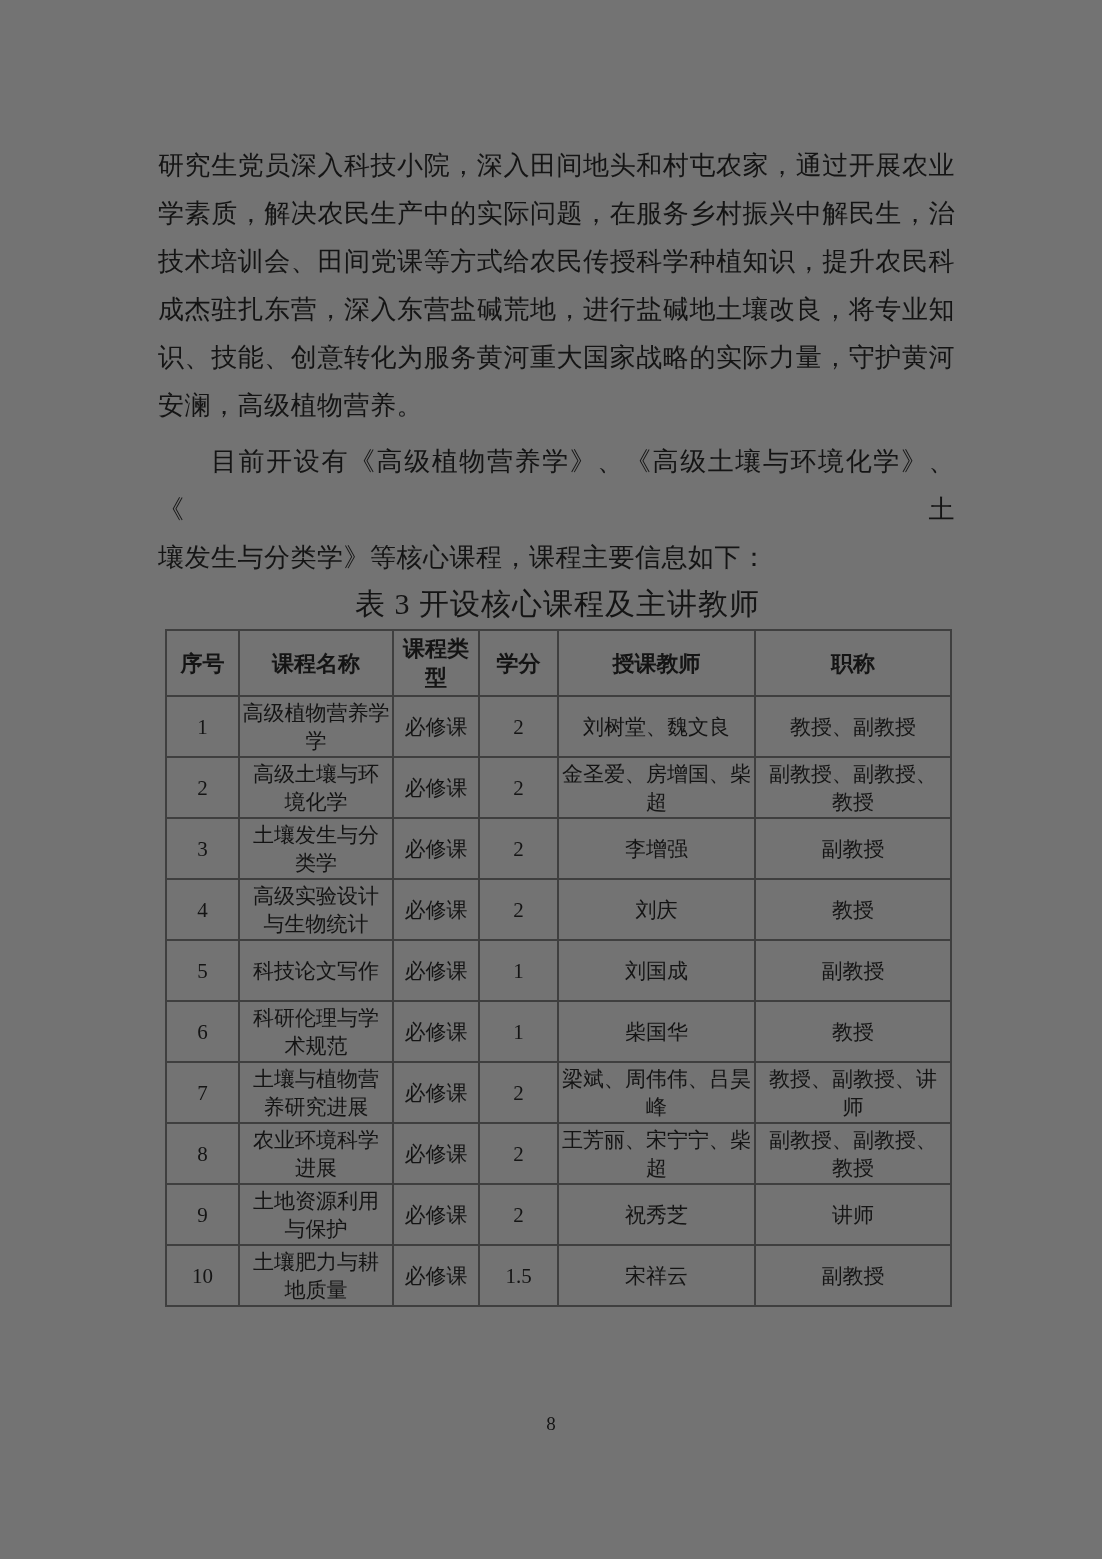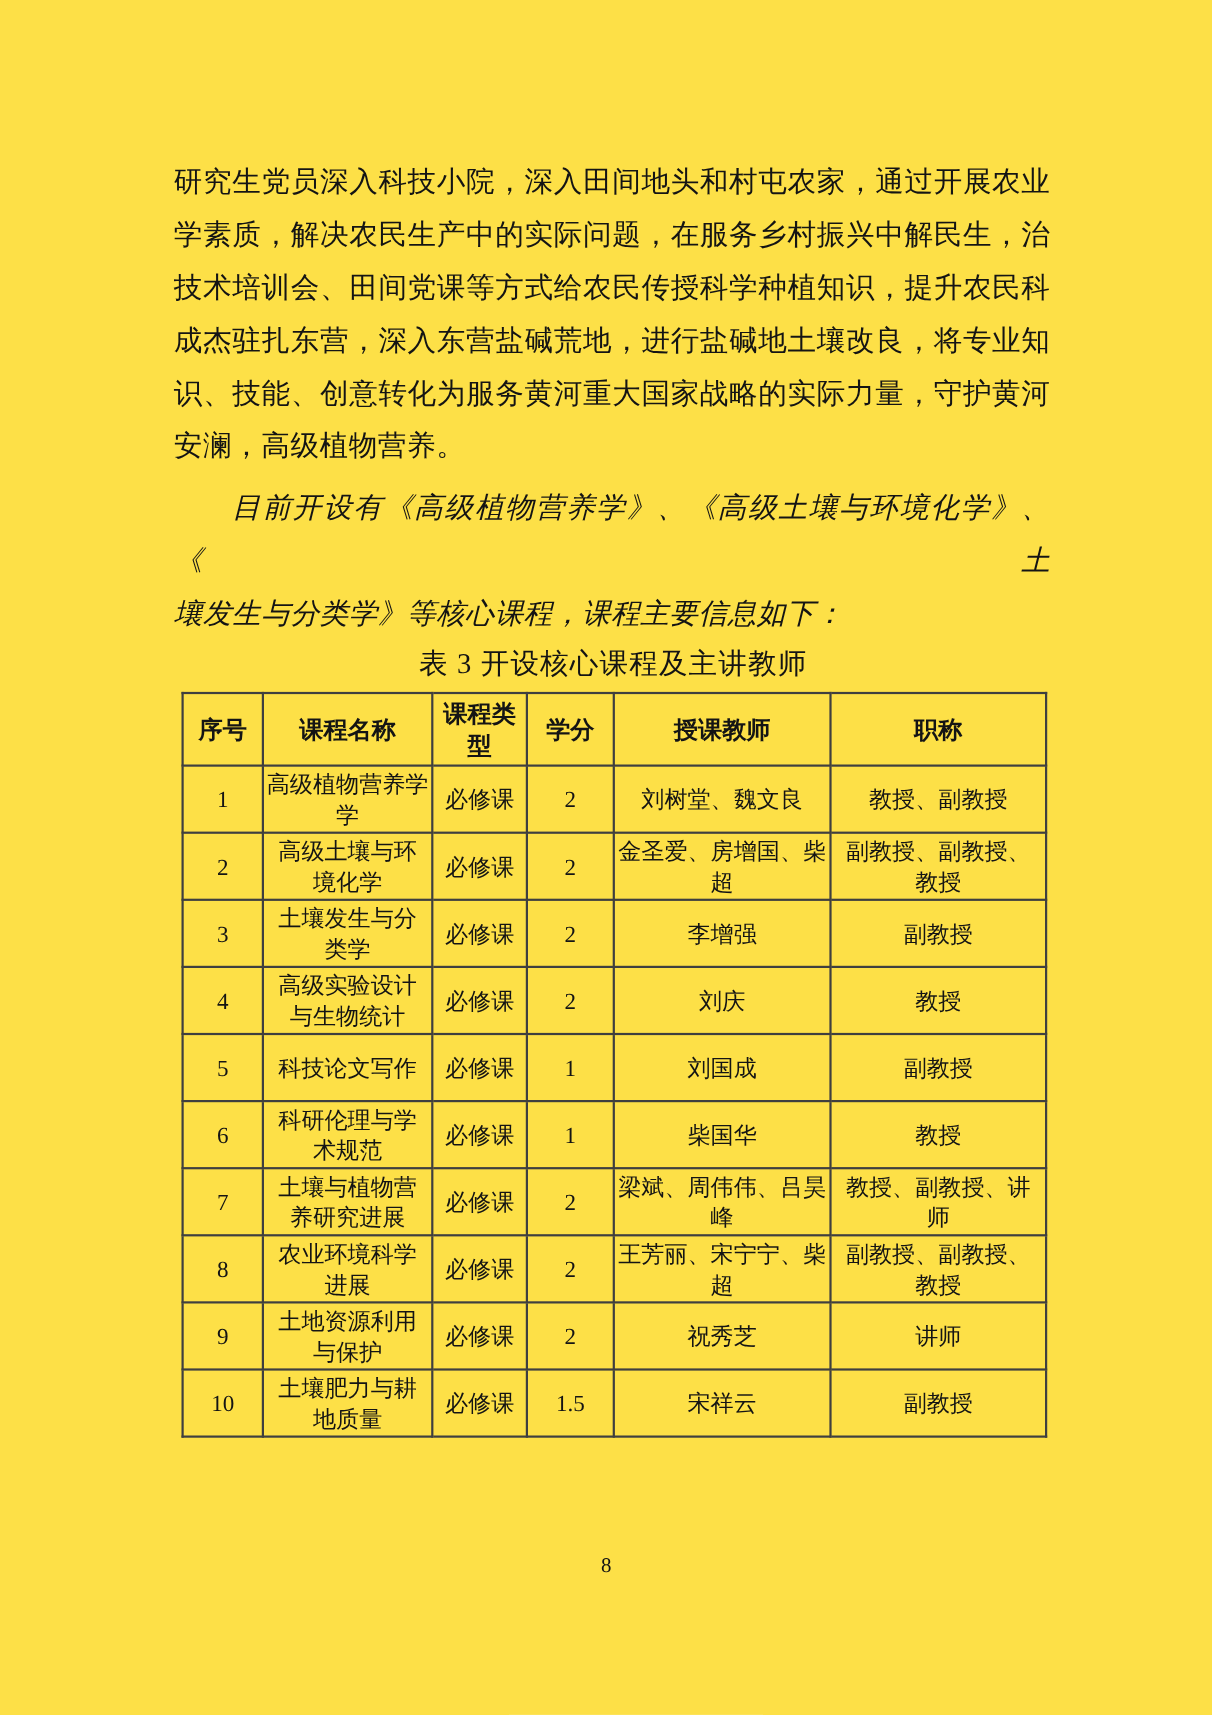--- a/index.html
+++ b/index.html
@@ -1,20 +1,20 @@
 <!DOCTYPE html>
 <html><head>
 <meta charset="utf-8">
 <style>
   html, body { margin: 0; padding: 0; background: #ffffff; }
   .page {
     position: relative;
     width: 1102px;
     height: 1559px;
-    background: #fde047;
+    background: #737373;
     font-family: "Liberation Serif", "DejaVu Serif", serif;
     color: #141414;
     overflow: hidden;
   }
   .content {
     position: absolute;
     left: 158px;
     top: 142px;
     width: 797px;
   }
@@ -31,28 +31,28 @@
     text-justify: inter-ideograph;
   }
   .heading {
     margin-top: 17px;
     padding-left: 45px;
     font-size: 27px;
     line-height: 48px;
     font-weight: bold;
     letter-spacing: 0.5px;
   }
-  .para2 { margin-top: 8px; font-style: italic; }
+  .para2 { margin-top: 8px; }
   .indent-first { text-indent: 53px; }
   .caption {
     margin-top: 6px;
     margin-left: 7px;
     width: 785px;
     text-align: center;
-    font-size: 26px;
+    font-size: 30px;
     line-height: 32px;
     letter-spacing: 1px;
   }
   table.courses {
     margin-top: 9px;
     margin-left: 7px;
     border-collapse: collapse;
     table-layout: fixed;
     width: 785px;
     padding-left: 18px;

